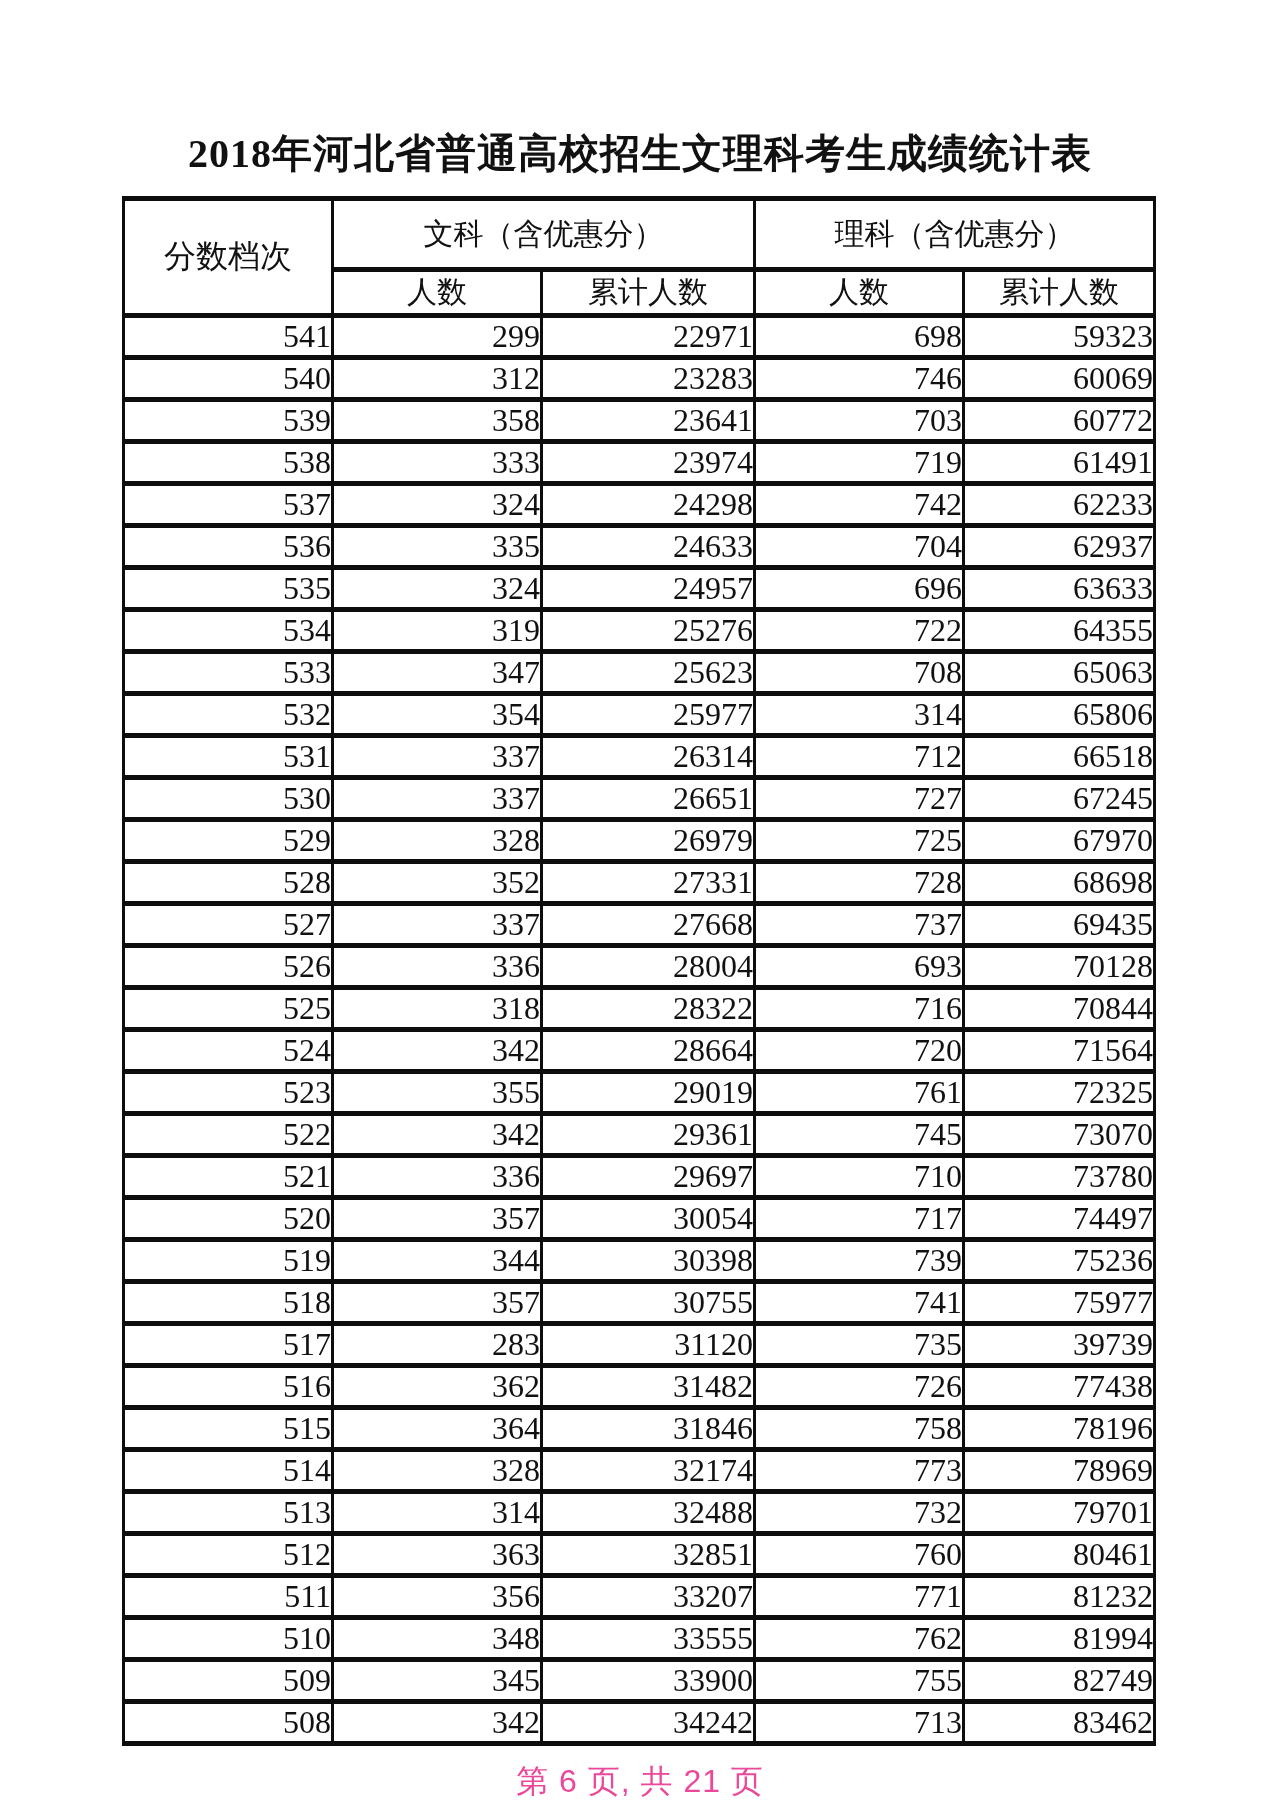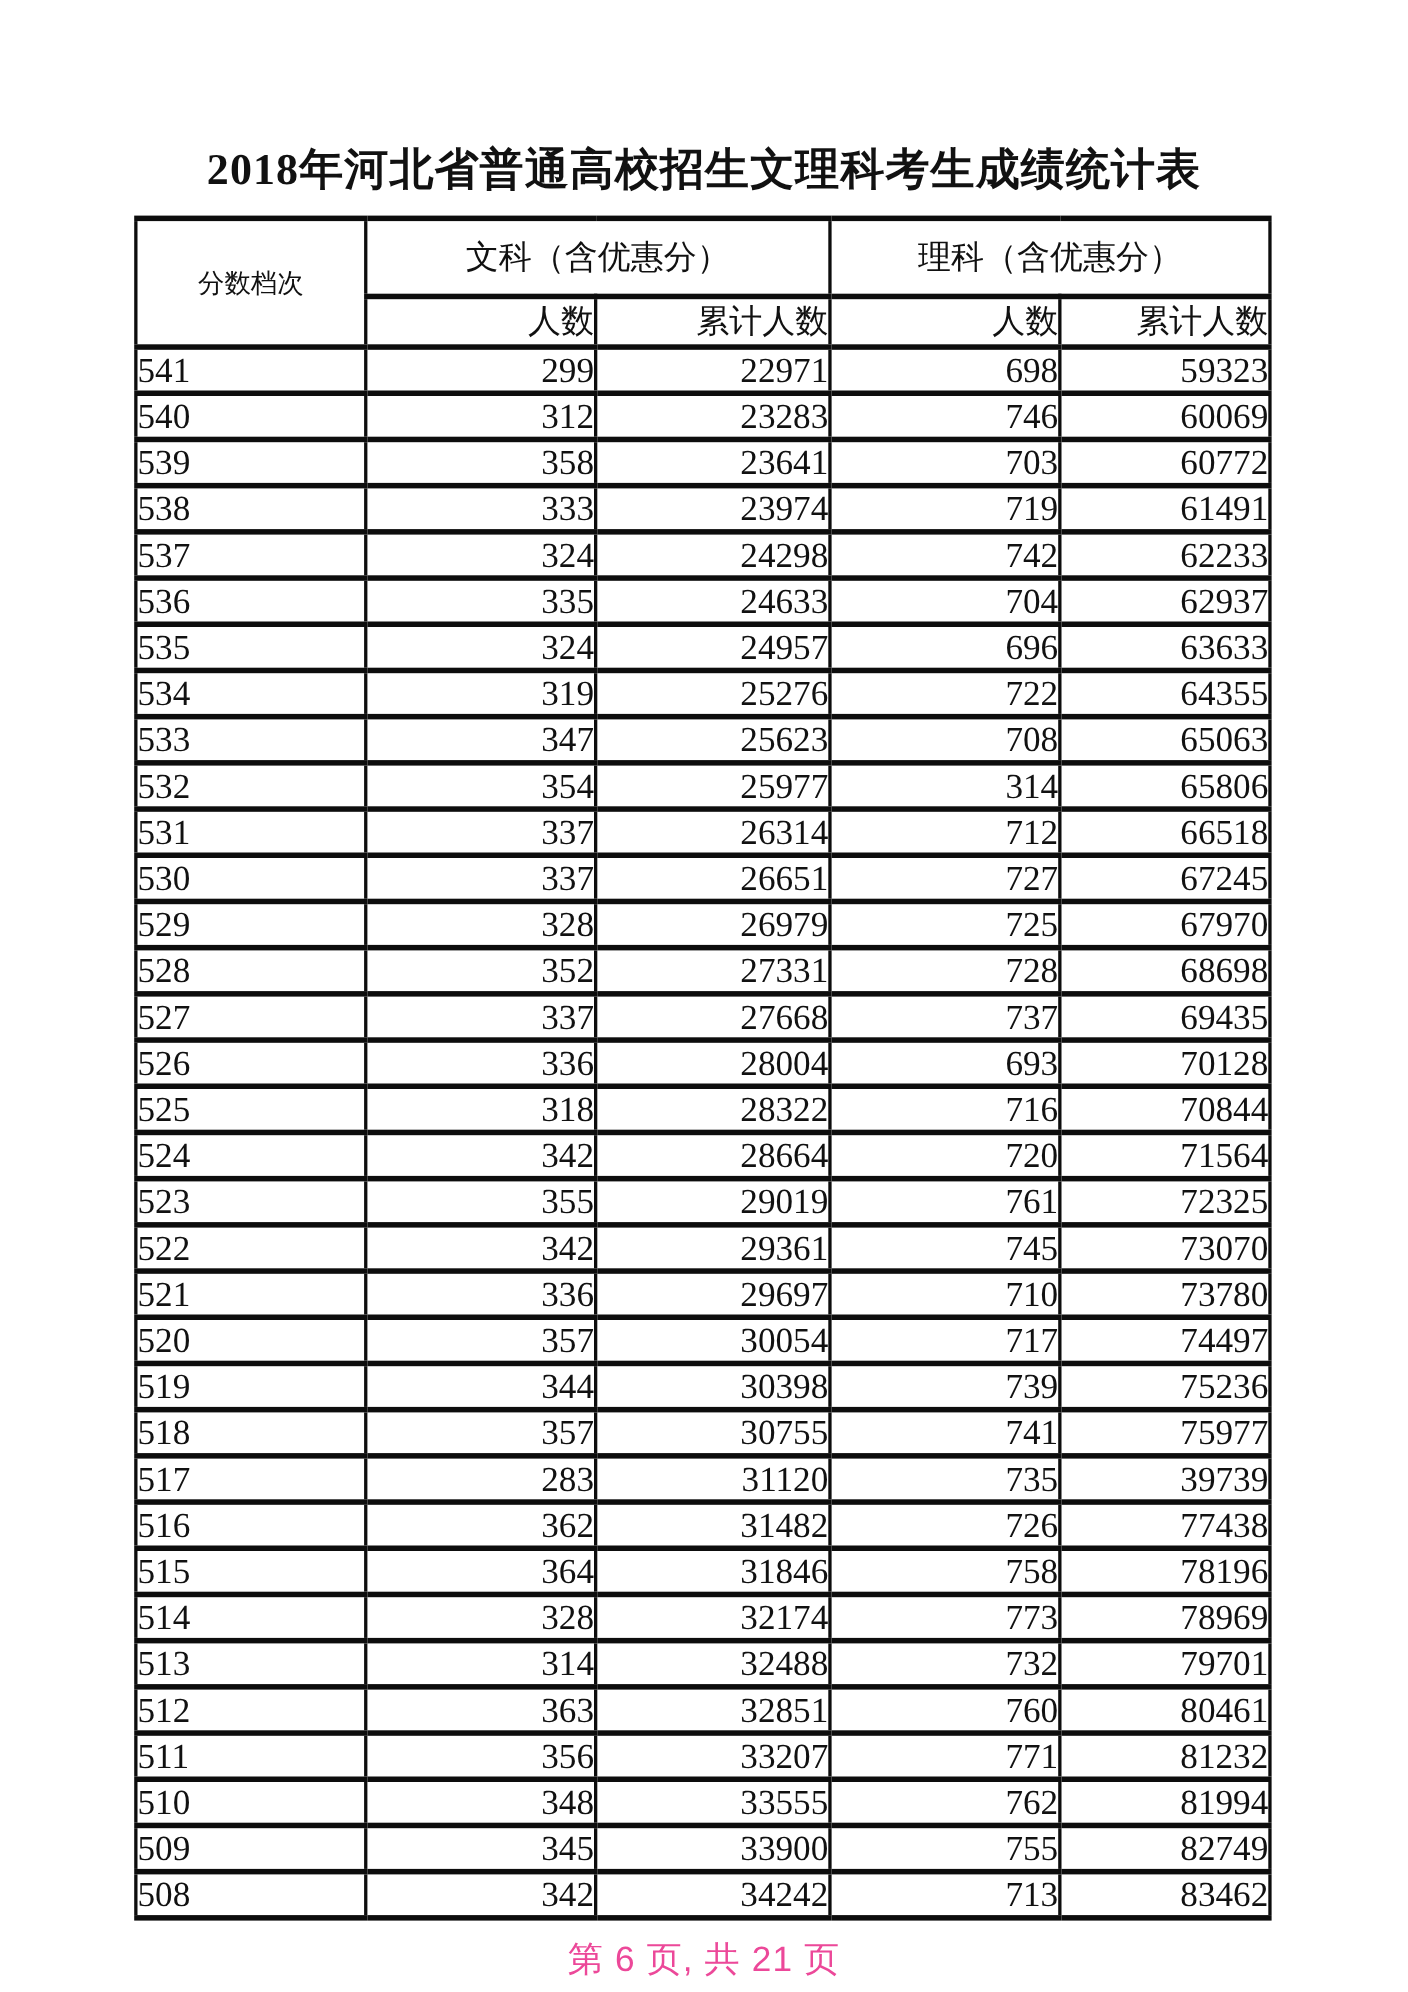--- a/index.html
+++ b/index.html
@@ -54,36 +54,36 @@
     white-space: nowrap;
   }
   
   th.group-head {
     height: 66px;
     font-size: 30px;
     vertical-align: middle;
     border-bottom: 3px solid #0d0d0d;
   }
   th.corner-head {
-    font-size: 24px;
+    font-size: 32px;
     text-align: center;
     vertical-align: middle;
   }
   th.sub-head {
     height: 33px;
     font-size: 30px;
-    text-align: right;
+    text-align: center;
     vertical-align: middle;
     border-top: 3px solid #0d0d0d;
   }
   
   td.cell-score {
     height: 36px;
     font-size: 32px;
-    text-align: left;
+    text-align: right;
     vertical-align: middle;
   }
   td.cell-num {
     height: 36px;
     font-size: 32px;
     text-align: right;
     vertical-align: middle;
     padding-right: 12px;
   }
   .page-footer {

